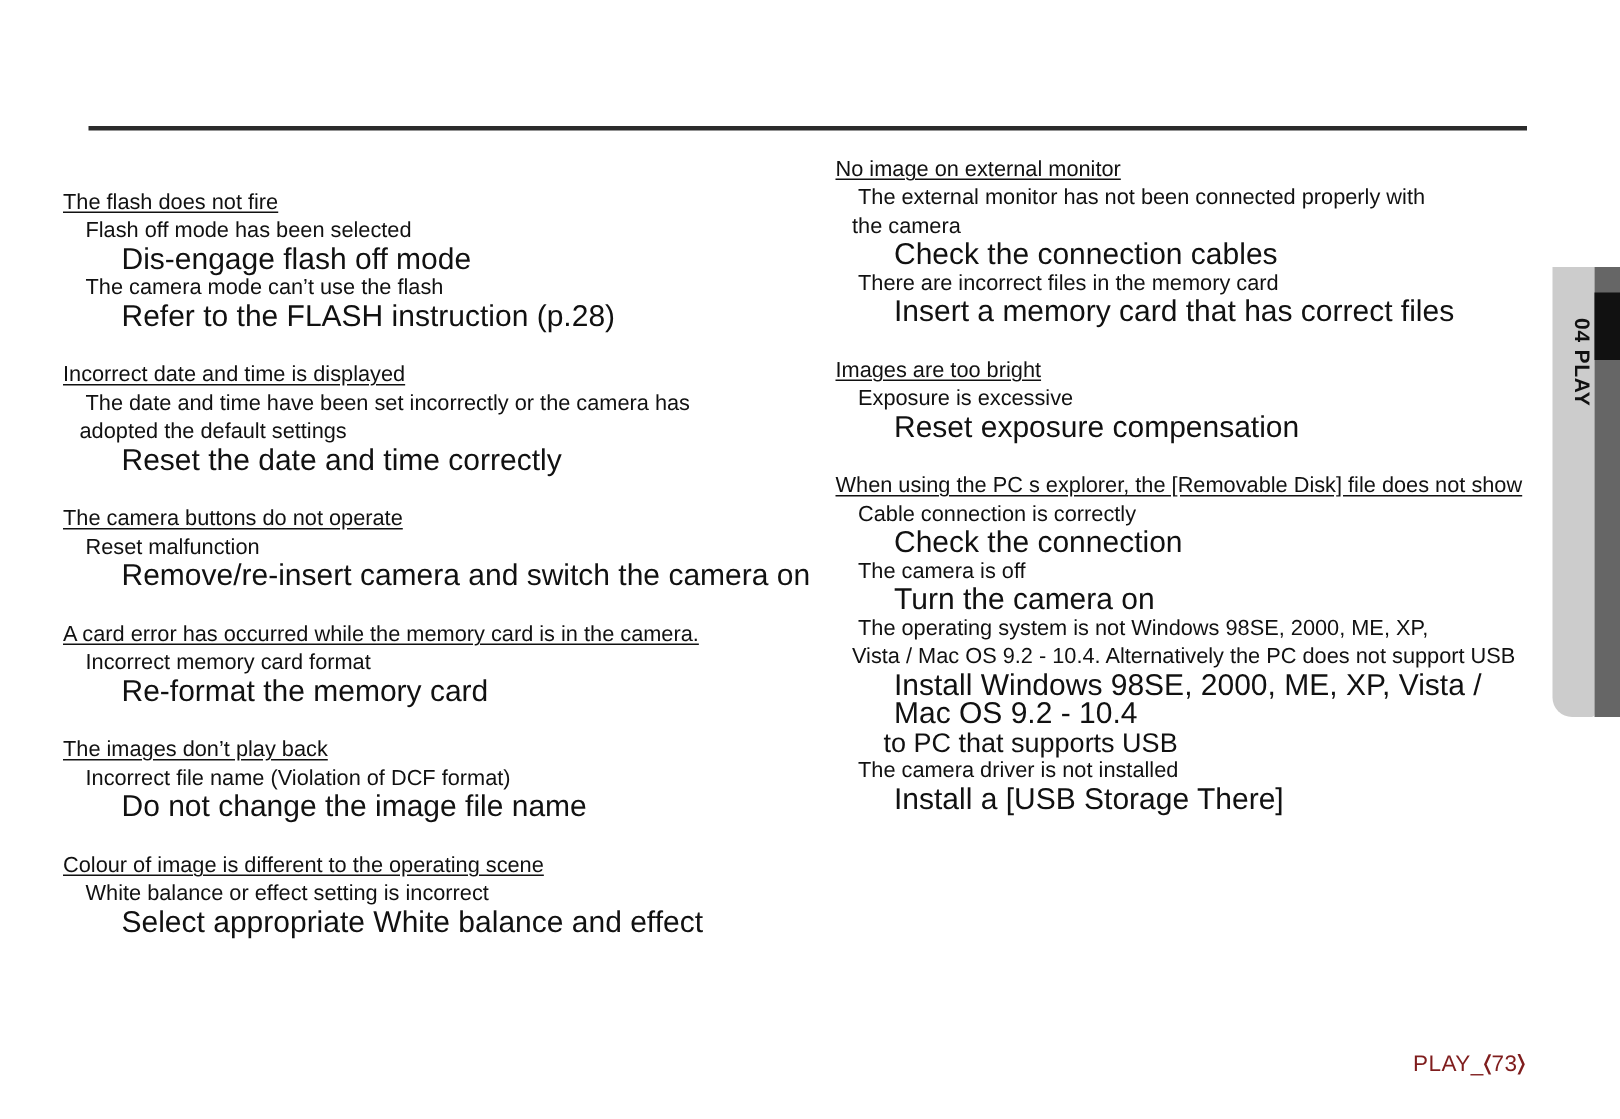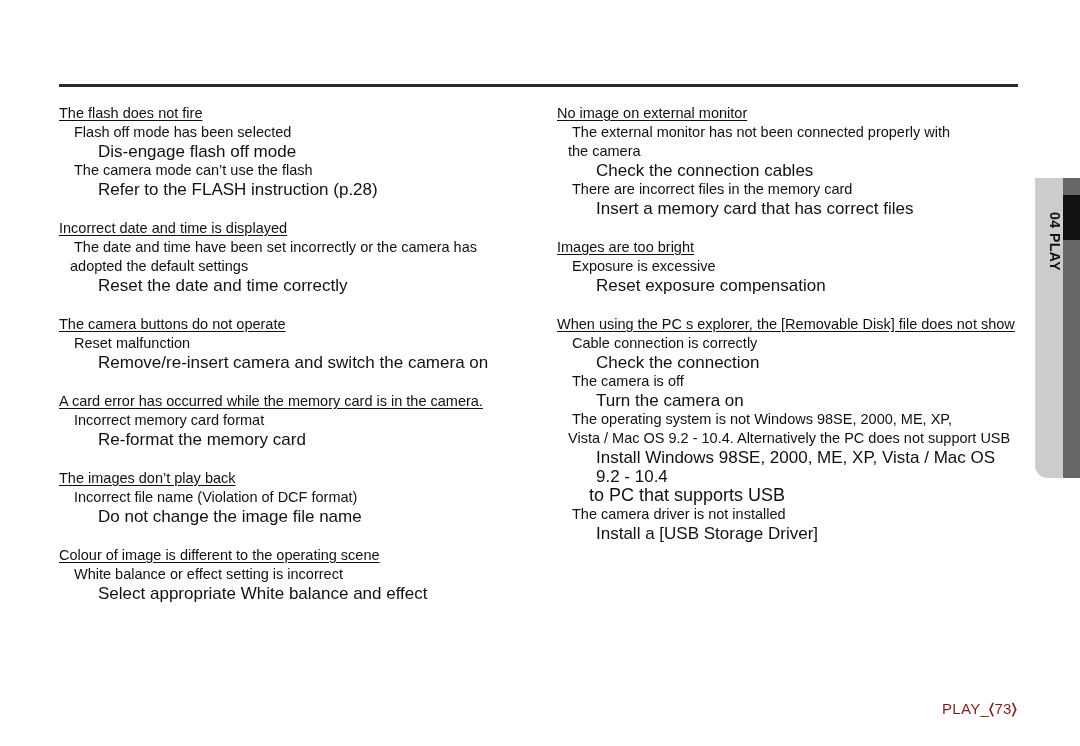--- a/index.html
+++ b/index.html
@@ -79,21 +79,21 @@
     white-space: nowrap;
     writing-mode: vertical-rl;
     text-orientation: mixed;
   }
 
   
   .col {
     position: absolute;
     top: 104px;
   }
-  .col-left  { left: 59px;  width: 470px; }
+  .col-left  { left: 42px;  width: 470px; margin-top: 22px; }
   .col-right { left: 557px; width: 465px; }
 
   .section { margin-bottom: 20px; }
   .section:last-child { margin-bottom: 0; }
 
   .sym-head {
     font-size: 14.5px;
     line-height: 19px;
     text-decoration: underline;
     text-underline-offset: 2px;
@@ -102,21 +102,21 @@
   }
   .cause {
     font-size: 14.5px;
     line-height: 19px;
     margin: 0;
     padding-left: 15px;
     white-space: nowrap;
   }
   .cause.wrap { white-space: normal; }
   .remedy {
-    font-size: 17px;
+    font-size: 20px;
     line-height: 19px;
     margin: 0;
     padding-left: 39px;
     white-space: nowrap;
   }
   .remedy.wrap { white-space: normal; }
   .cont {
     font-size: 14.5px;
     line-height: 19px;
     margin: 0;
@@ -208,19 +208,19 @@
       <div class="sym-head">When using the PC s explorer, the [Removable Disk] file does not show</div>
       <div class="cause">Cable connection is correctly</div>
       <div class="remedy">Check the connection</div>
       <div class="cause">The camera is off</div>
       <div class="remedy">Turn the camera on</div>
       <div class="cause wrap">The operating system is not Windows 98SE, 2000, ME, XP,</div>
       <div class="cont">Vista / Mac OS 9.2 - 10.4. Alternatively the PC does not support USB</div>
       <div class="remedy wrap">Install Windows 98SE, 2000, ME, XP, Vista / Mac OS 9.2 - 10.4</div>
       <div class="cont2">to PC that supports USB</div>
       <div class="cause">The camera driver is not installed</div>
-      <div class="remedy">Install a [USB Storage Driver]</div>
+      <div class="remedy">Install a [USB Storage There]</div>
     </div>
   </div>
 
 <div class="footer">
   <span>PLAY_</span><span class="br">〈</span><span>73</span><span class="br">〉</span>
 </div>
 
 </body></html>

